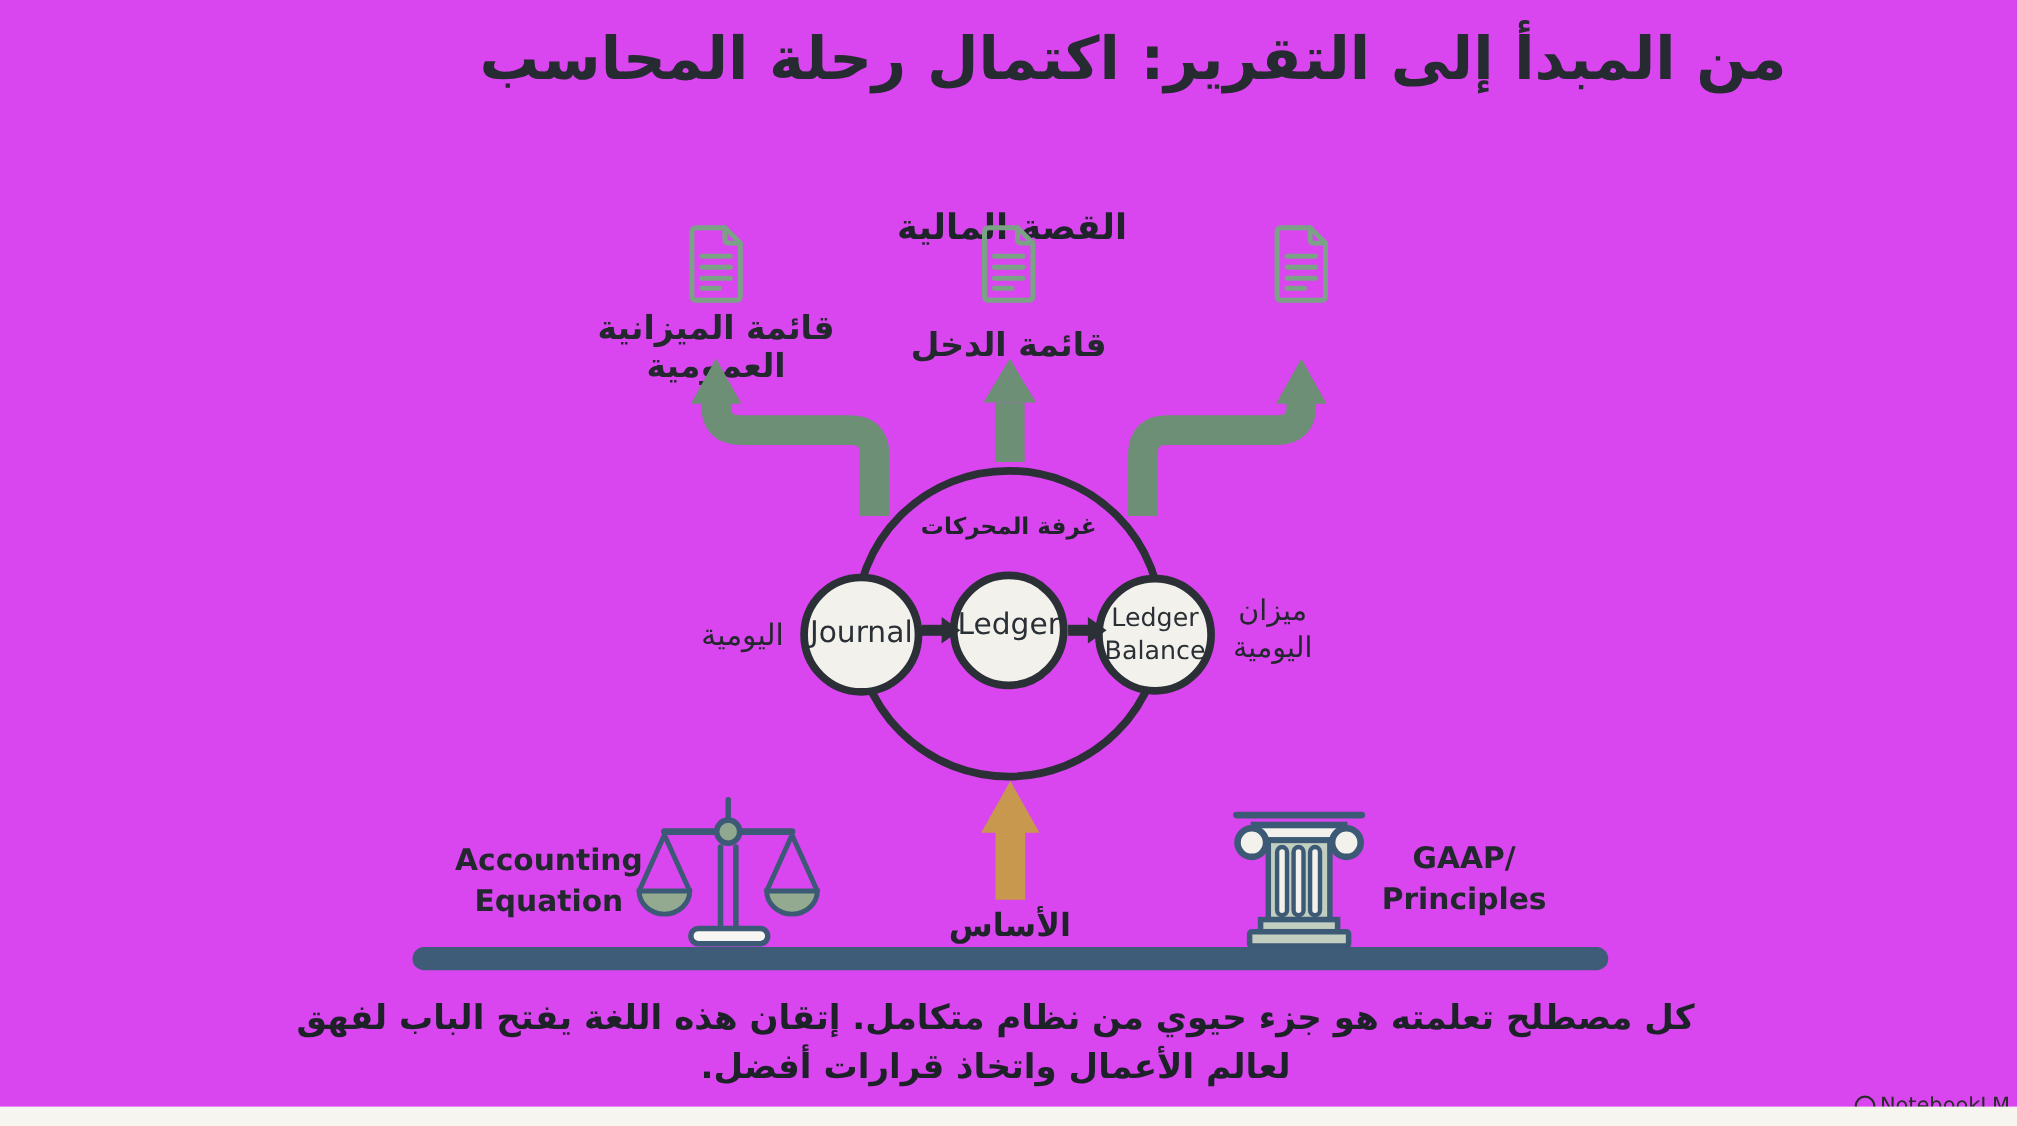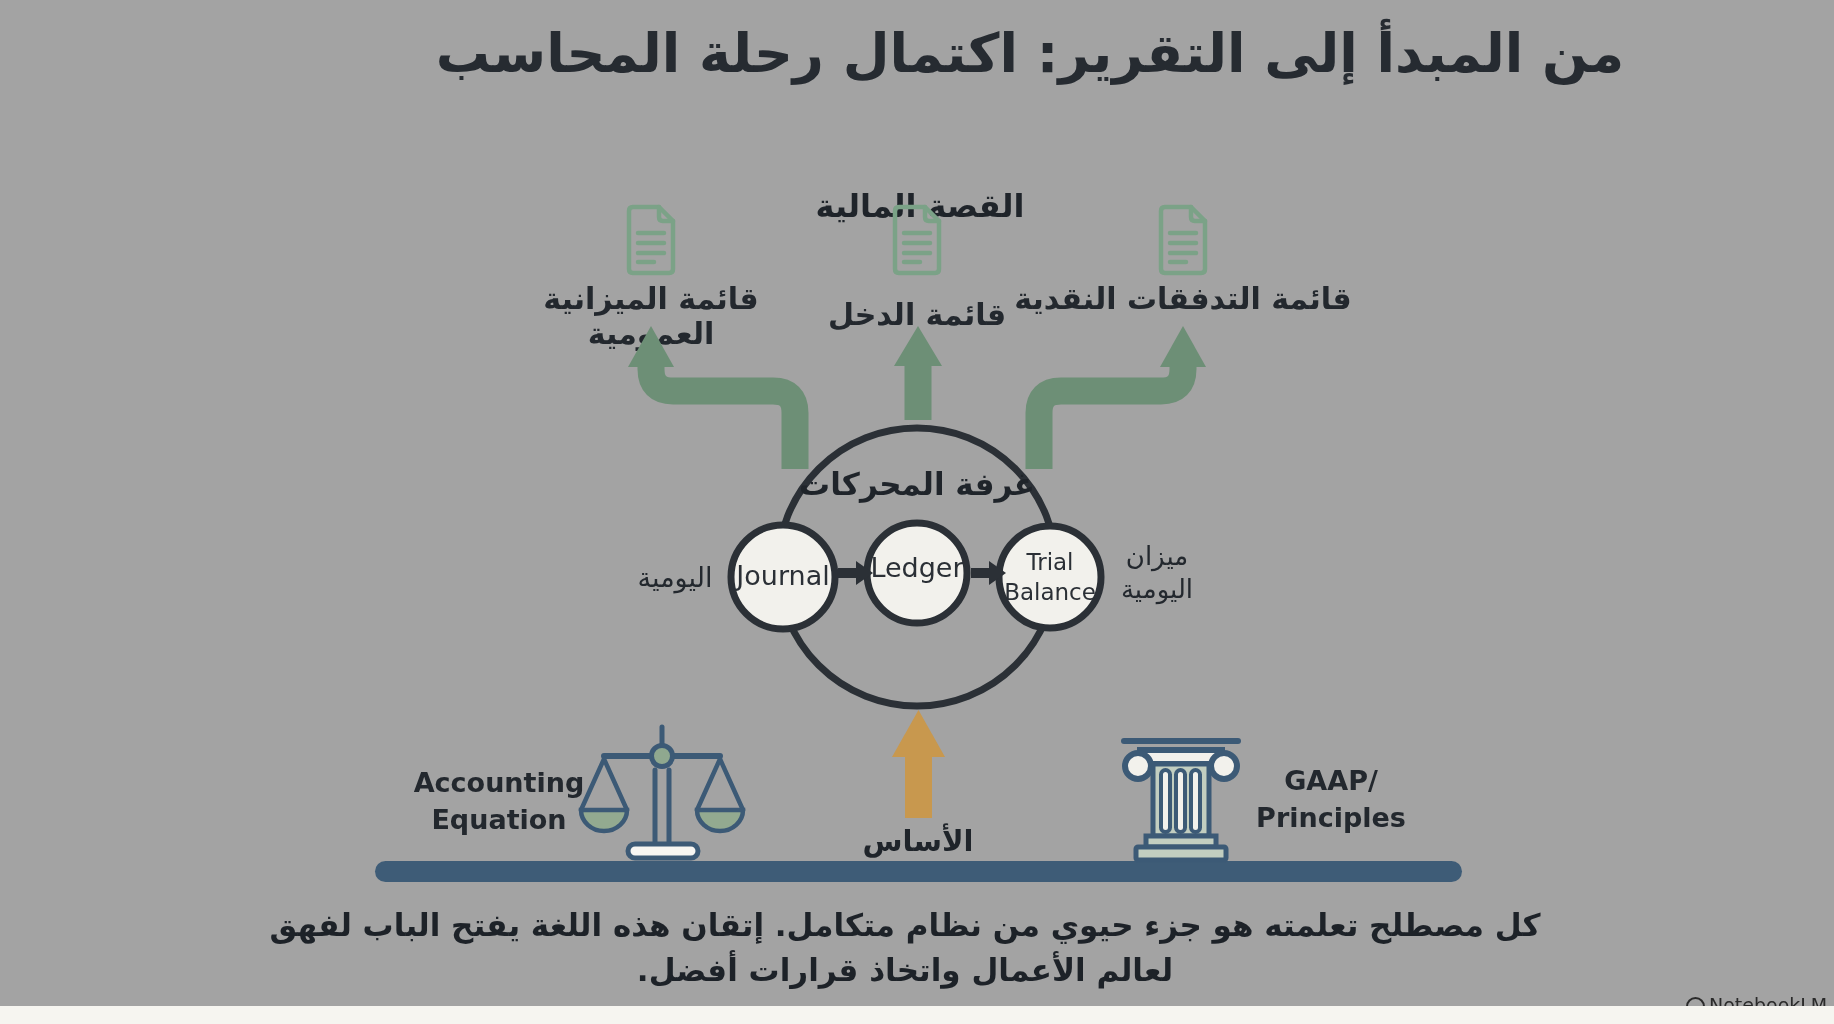--- a/index.html
+++ b/index.html
@@ -1,34 +1,34 @@
 <!DOCTYPE html>
 <html><head>
 <meta charset="utf-8">
 <style>
   html,body{margin:0;padding:0;background:#e8e7e2;}
   .stage{
     position:relative;width:1834px;height:1024px;overflow:hidden;
-    background:#a3a3a3;
+    background:#d946ef;
     font-family:"DejaVu Sans",sans-serif;
     color:#22272d;
   }
   .abs{position:absolute;}
   .ctr{text-align:center;}
   .title{
     left:330px;top:18px;width:1400px;
     font-size:54px;font-weight:700;color:#262b31;line-height:72px;
   }
   .story-heading{left:700px;top:146px;width:440px;font-size:32px;font-weight:700;color:#1f242a;margin-top:41px;}
   .report-icon{width:62px;height:76px;top:202px;}
   .ri-1{left:620px;} .ri-2{left:886px;} .ri-3{left:1152px;}
   .report-label{top:281px;width:340px;font-size:30px;font-weight:600;color:#23282e;}
   .rl-1{left:481px;} .rl-2{left:747px;margin-top:16px;} .rl-3{left:1013px;}
   .diagram-svg{left:0;top:0;width:1834px;height:1024px;}
-  .engine-heading{left:717px;top:466px;width:400px;font-size:31px;font-weight:700;color:#1f242a;}
+  .engine-heading{left:717px;top:466px;width:400px;font-size:21px;font-weight:700;color:#1f242a;}
   .step-label{font-size:27px;font-weight:500;color:#2b3036;}
   .journal-label{left:708px;top:560px;width:150px;}
   .ledger-label{left:842px;top:552px;width:150px;}
   .trial-label{left:990px;top:547px;width:120px;font-size:23px;line-height:30px;}
   .side-ar{font-size:26px;font-weight:500;color:#23282e;}
   .youmia{left:595px;top:562px;width:160px;font-size:27px;}
   .mizan{left:1067px;top:540px;width:180px;line-height:33px;}
   .asas{left:818px;top:824px;width:200px;font-size:29px;font-weight:700;color:#1f242a;}
   .found-label{font-size:27px;font-weight:700;color:#23282e;line-height:37px;}
   .acc-eq{left:359px;top:764px;width:280px;}
@@ -73,21 +73,20 @@
       <path d="M 39 5 V 15 Q 39 19 43 19 H 53"></path>
       <line x1="18" y1="31" x2="44" y2="31"></line>
       <line x1="18" y1="41" x2="44" y2="41"></line>
       <line x1="18" y1="51" x2="44" y2="51"></line>
       <line x1="18" y1="60" x2="34" y2="60"></line>
     </g>
   </svg>
 
   <div class="abs ctr report-label rl-1" dir="rtl">قائمة الميزانية العمومية</div>
   <div class="abs ctr report-label rl-2" dir="rtl">قائمة الدخل</div>
-  <div class="abs ctr report-label rl-3" dir="rtl">قائمة التدفقات النقدية</div>
 
   <svg class="abs diagram-svg" viewBox="0 0 1834 1024">
 
     <g>
       <path d="M 795 469 L 795 413 Q 795 391 773 391 L 673 391 Q 651 391 651 369 L 651 364" fill="none" stroke="#6d8f76" stroke-width="27"></path>
       <polygon points="628,367 674,367 651,326" fill="#6d8f76"></polygon>
     </g>
     <g>
       <path d="M 918 420 L 918 366" fill="none" stroke="#6d8f76" stroke-width="27"></path>
       <polygon points="894,366 942,366 918,326" fill="#6d8f76"></polygon>
@@ -142,21 +141,21 @@
       <rect x="1176" y="770" width="9" height="62" rx="4.5" fill="#f2f1ec" stroke-width="4"></rect>
       <rect x="1191" y="770" width="9" height="62" rx="4.5" fill="#f2f1ec" stroke-width="4"></rect>
       <rect x="1146" y="836" width="70" height="11" fill="#c2cec0" stroke-width="5"></rect>
       <rect x="1136" y="847" width="90" height="13" rx="2" fill="#c2cec0" stroke-width="5"></rect>
     </g>
   </svg>
 
   <div class="abs ctr engine-heading" dir="rtl">غرفة المحركات</div>
   <div class="abs ctr step-label journal-label">Journal</div>
   <div class="abs ctr step-label ledger-label">Ledger</div>
-  <div class="abs ctr step-label trial-label">Trial Balance</div>
+  <div class="abs ctr step-label trial-label">Ledger Balance</div>
   <div class="abs ctr side-ar youmia" dir="rtl">اليومية</div>
   <div class="abs ctr side-ar mizan" dir="rtl">
     <div>ميزان</div>
     <div>اليومية</div>
   </div>
 
   <div class="abs ctr asas" dir="rtl">الأساس</div>
   <div class="abs ctr found-label acc-eq">
     <div>Accounting</div>
     <div>Equation</div>

